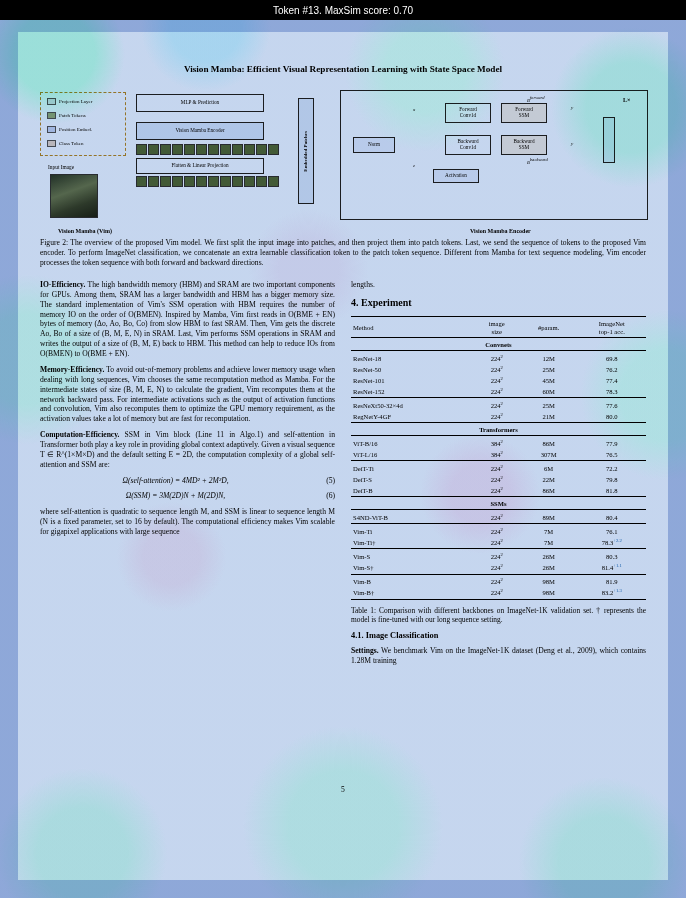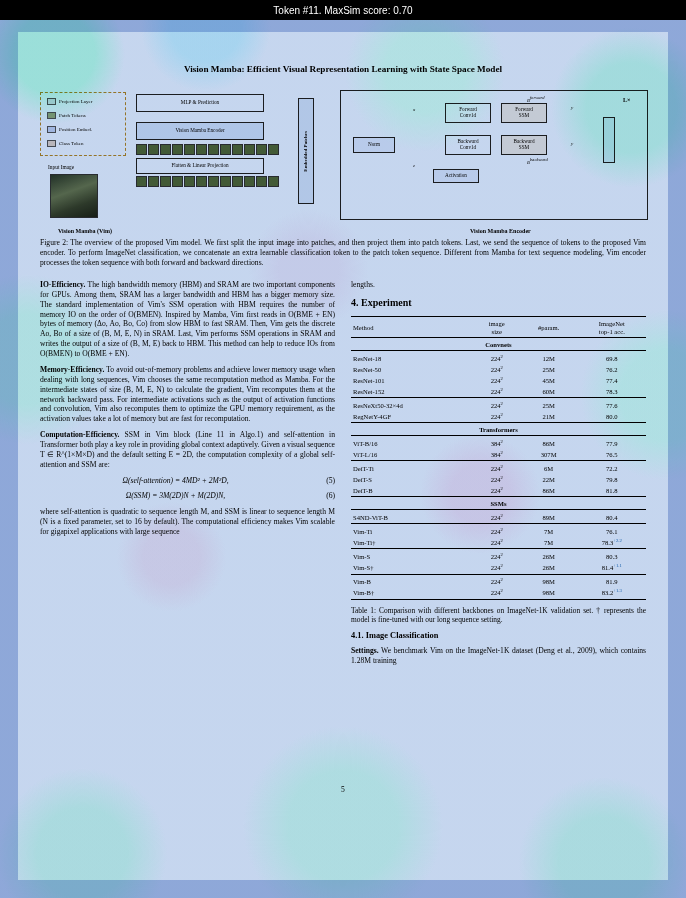--- a/index.html
+++ b/index.html
@@ -105,21 +105,21 @@
   .lft{text-align:left;}
   .sup{font-size:4.6px;vertical-align:super;}
   .gain{color:#1a6fb5;font-size:4.8px;vertical-align:super;}
   .tabcap{font-size:7.4px;line-height:1.3;text-align:justify;margin:4px 0 8px 0;}
   .pageno{position:absolute;left:0;right:0;bottom:86px;text-align:center;font-size:7.6px;}
 </style>
 </head>
 <body>
 
 <div class="titlebar">
-  <span>Token #11. MaxSim score: 0.70</span>
+  <span>Token #13. MaxSim score: 0.70</span>
 </div>
 
 <div class="page">
 
   <div class="paper-title">Vision Mamba: Efficient Visual Representation Learning with State Space Model</div>
 
   <div class="figure">
 
     <div class="legendbox">
       <div class="legrow" style="top:5px;">

